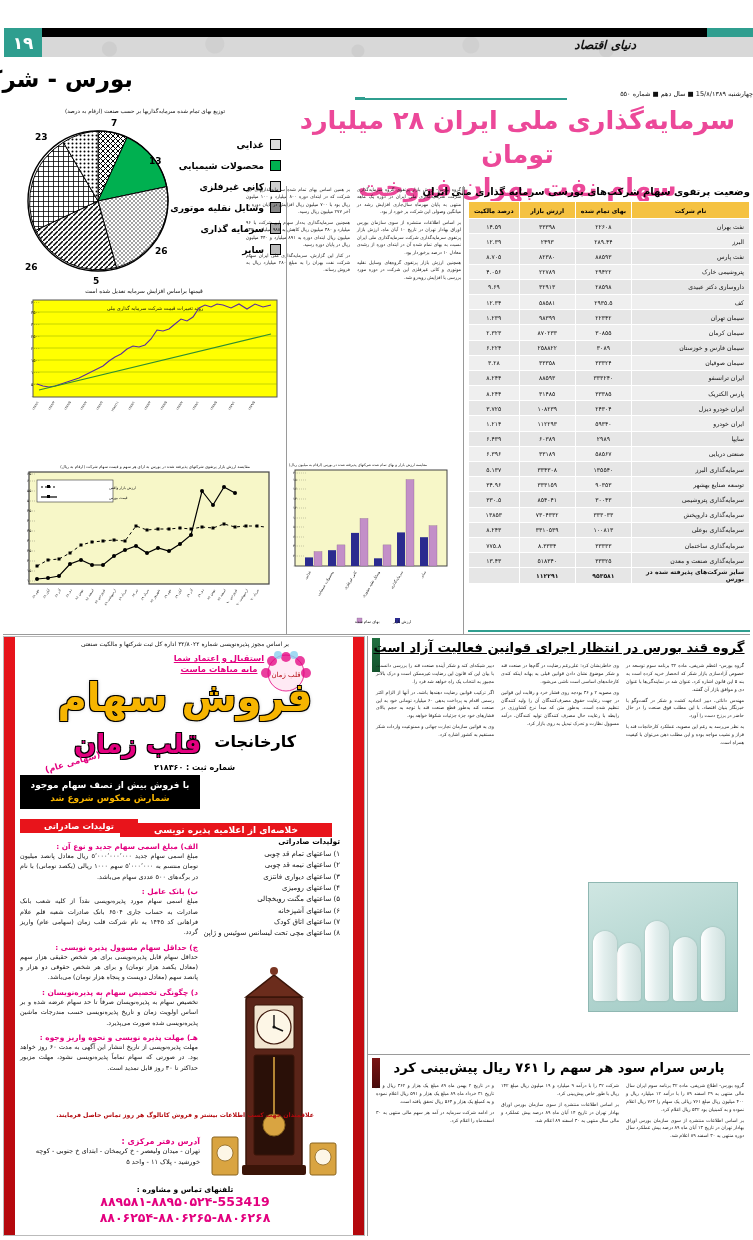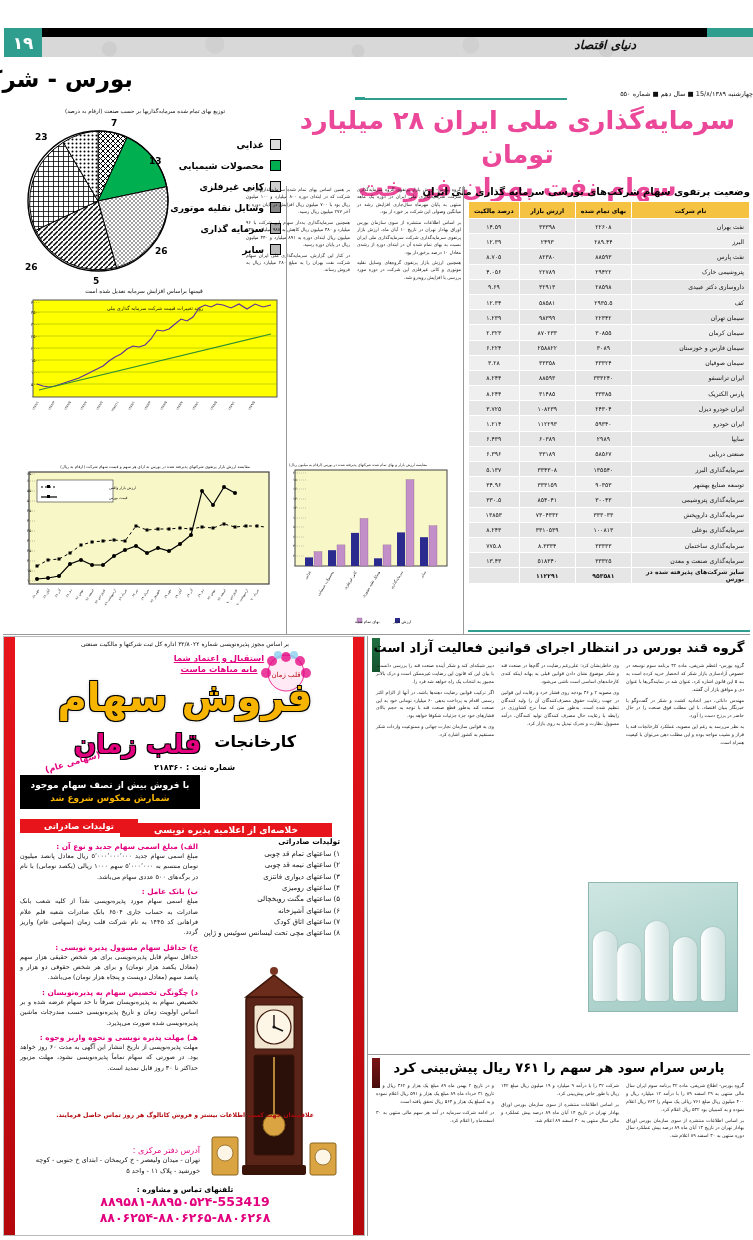--- a/index.html
+++ b/index.html
@@ -87,21 +87,21 @@
   table.pf tr.total td{ background:#e6e6e6; font-weight:bold;}
   .tbl-rule{ position:absolute; right:3px; top:630px; width:282px; height:2px; background:#2f9e8f;}
 
   
   .vline{ position:absolute; width:1px; background:#9a9a9a; }
   .hline{ position:absolute; height:1px; background:#9a9a9a; }
 
   
   .sec2{ position:absolute; right:3px; top:636px; width:382px; height:420px; }
   .sec2-hl{ position:absolute; right:4px; top:4px; width:374px; text-align:center;
-            font-size:13.2px; font-weight:bold; color:#000; letter-spacing:-.4px;}
+            font-size:13.2px; font-weight:bold; color:#000; letter-spacing:-.4px;text-decoration:underline;}
   .sec2-bar{ position:absolute; right:370px; top:2px; width:8px; height:34px;
              background:linear-gradient(#1f6f3f,#14532d); }
   .sec2-cols{ position:absolute; right:6px; top:26px; width:372px; height:300px;
               display:flex; gap:7px; direction:rtl;}
   .sec2-cols .c{ width:118px; }
   .sec2-cols p{ font-size:4.7px; line-height:1.68; text-align:justify; color:#1a1a1a; margin-bottom:3px;}
   .sugarimg{ position:absolute; right:12px; top:246px; width:150px; height:130px;
              background:linear-gradient(160deg,#cfe6e2 0%,#b9d9d4 45%,#9fc9c3 100%);
              border:1px solid #8fb7b2; overflow:hidden;}
   .cone{ position:absolute; bottom:10px; width:24px; height:68px;
@@ -155,21 +155,21 @@
               color:#fff; font-size:8.5px; font-weight:bold; text-align:center; padding:2px 0;}
   .ad-listhead{ position:absolute; left:196px; top:200px; width:140px; text-align:right;
                 font-size:7.5px; font-weight:bold; color:#000;}
   .ad-list{ position:absolute; left:196px; top:212px; width:140px; text-align:right;}
   .ad-list li{ list-style:none; font-size:7px; color:#111; line-height:1.62;}
   .ad-body{ position:absolute; left:16px; top:200px; width:178px; text-align:right;}
   .ad-body .hd{ color:#e3007f; font-weight:bold; font-size:7.4px; margin-top:5px;}
   .ad-body p{ font-size:6.4px; line-height:1.62; color:#111; text-align:justify;}
   .clockimg{ position:absolute; left:200px; top:330px; width:140px; height:215px;}
   .ad-addr{ position:absolute; left:16px; top:500px; width:180px; text-align:right;}
-  .ad-addr .t{ color:#e3007f; font-weight:normal; font-size:8px;margin-top:9px;}
+  .ad-addr .t{ color:#e3007f; font-weight:bold; font-size:8px;}
   .ad-addr p{ font-size:6.6px; line-height:1.6; color:#111;}
   .ad-phone{ position:absolute; left:16px; top:548px; width:330px; text-align:center;
              font-size:12.5px; font-weight:bold; color:#e3007f; line-height:1.25;}
   .ad-phone .lbl{ font-size:7.5px; color:#000;}
   .ad-note{ position:absolute; left:16px; top:474px; width:330px; text-align:center;
             font-size:6.2px; color:#b3080d; font-weight:bold;}
   svg text { font-family:"DejaVu Sans","Liberation Sans",sans-serif; }
 </style>
 </head>
 <body>

